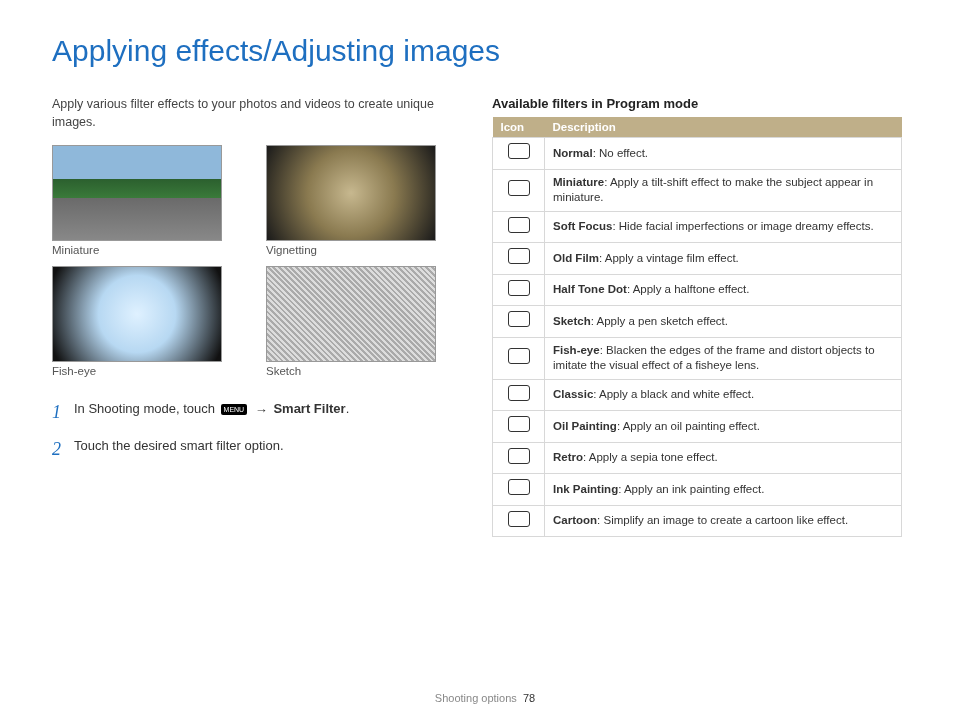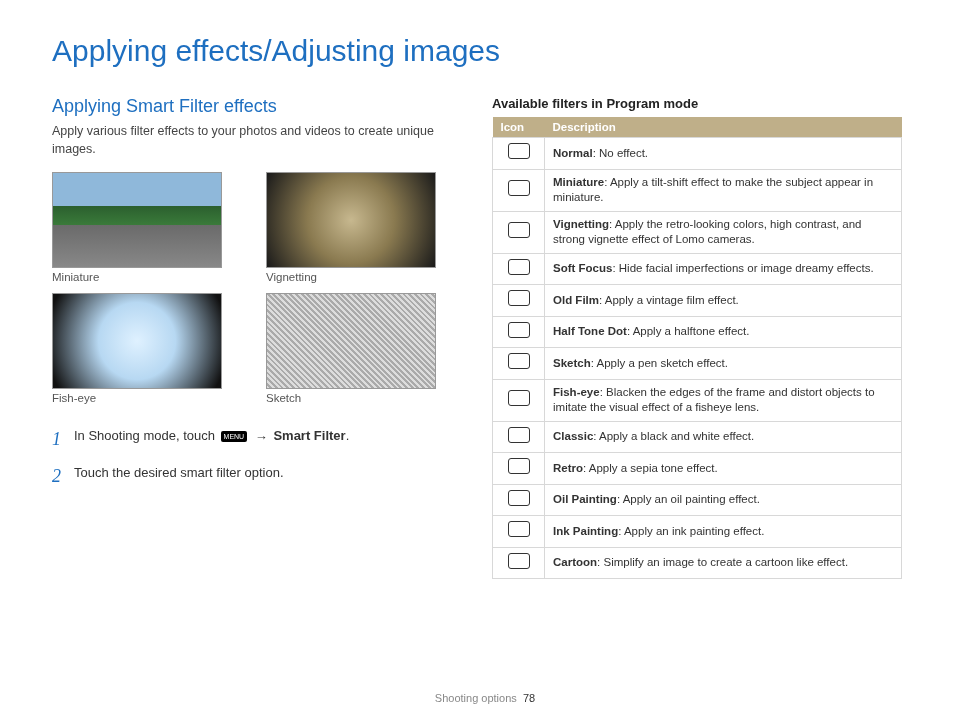--- a/index.html
+++ b/index.html
@@ -36,21 +36,20 @@
   .th-sketch { background: repeating-linear-gradient(45deg, #ddd 0, #ddd 2px, #aaa 2px, #aaa 4px);}
 </style>
 </head>
 <body>
 
 <div class="page">
   <h1 class="title">Applying effects/Adjusting images</h1>
 
   <div class="cols">
     <div class="left">
-      <div class="subhead">Applying Smart Filter effects</div>
       <div class="intro">Apply various filter effects to your photos and videos to create unique images.</div>
 
       <div class="thumbs">
         <div class="thumb-box">
           <div class="thumb th-miniature"></div>
           <div class="thumb-label">Miniature</div>
         </div>
         <div class="thumb-box">
           <div class="thumb th-vignetting"></div>
           <div class="thumb-label">Vignetting</div>
@@ -92,24 +91,20 @@
             <tr>
               <td class="icon-cell"><span class="icon-box"></span></td>
               <td><b>Normal</b><span>: No effect.</span></td>
             </tr>
             <tr>
               <td class="icon-cell"><span class="icon-box"></span></td>
               <td><b>Miniature</b><span>: Apply a tilt-shift effect to make the subject appear in miniature.</span></td>
             </tr>
             <tr>
               <td class="icon-cell"><span class="icon-box"></span></td>
-              <td><b>Vignetting</b><span>: Apply the retro-looking colors, high contrast, and strong vignette effect of Lomo cameras.</span></td>
-            </tr>
-            <tr>
-              <td class="icon-cell"><span class="icon-box"></span></td>
               <td><b>Soft Focus</b><span>: Hide facial imperfections or image dreamy effects.</span></td>
             </tr>
             <tr>
               <td class="icon-cell"><span class="icon-box"></span></td>
               <td><b>Old Film</b><span>: Apply a vintage film effect.</span></td>
             </tr>
             <tr>
               <td class="icon-cell"><span class="icon-box"></span></td>
               <td><b>Half Tone Dot</b><span>: Apply a halftone effect.</span></td>
             </tr>
@@ -120,25 +115,25 @@
             <tr>
               <td class="icon-cell"><span class="icon-box"></span></td>
               <td><b>Fish-eye</b><span>: Blacken the edges of the frame and distort objects to imitate the visual effect of a fisheye lens.</span></td>
             </tr>
             <tr>
               <td class="icon-cell"><span class="icon-box"></span></td>
               <td><b>Classic</b><span>: Apply a black and white effect.</span></td>
             </tr>
             <tr>
               <td class="icon-cell"><span class="icon-box"></span></td>
-              <td><b>Retro</b><span>: Apply a sepia tone effect.</span></td>
+              <td><b>Oil Painting</b><span>: Apply an oil painting effect.</span></td>
             </tr>
             <tr>
               <td class="icon-cell"><span class="icon-box"></span></td>
-              <td><b>Oil Painting</b><span>: Apply an oil painting effect.</span></td>
+              <td><b>Retro</b><span>: Apply a sepia tone effect.</span></td>
             </tr>
             <tr>
               <td class="icon-cell"><span class="icon-box"></span></td>
               <td><b>Ink Painting</b><span>: Apply an ink painting effect.</span></td>
             </tr>
             <tr>
               <td class="icon-cell"><span class="icon-box"></span></td>
               <td><b>Cartoon</b><span>: Simplify an image to create a cartoon like effect.</span></td>
             </tr>
           </tbody>

